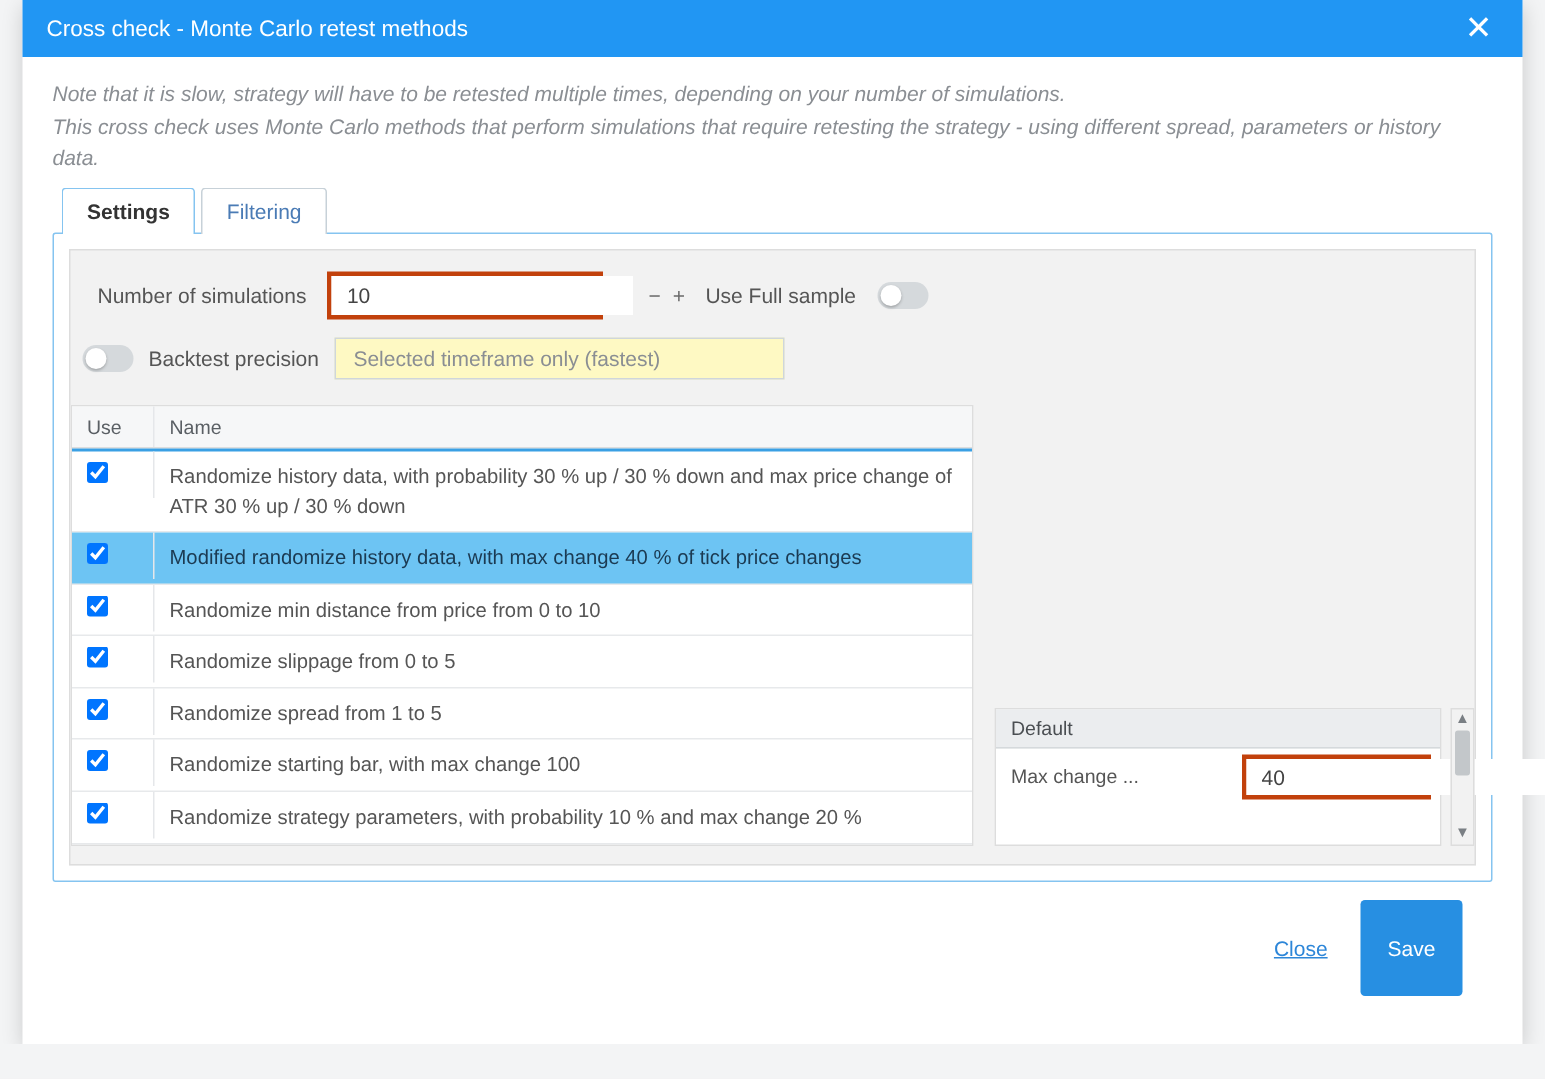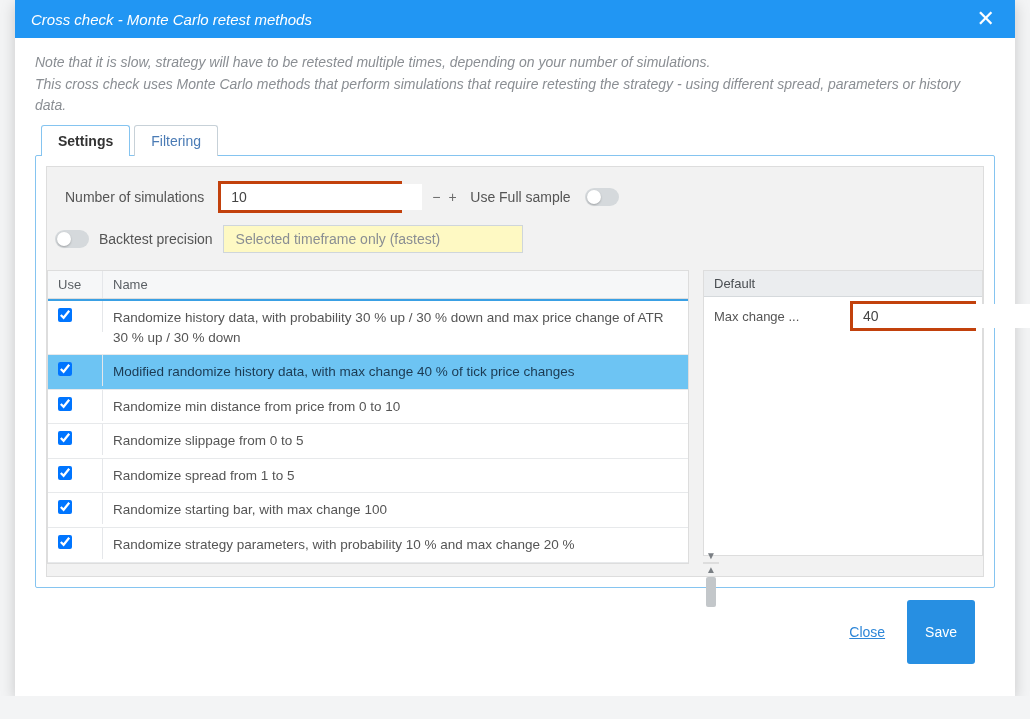--- a/index.html
+++ b/index.html
@@ -16,21 +16,21 @@
     box-shadow: 0 4px 14px rgba(0,0,0,0.18);
   }
   .titlebar {
     background: #2196f3;
     color: #fff;
     display: flex;
     align-items: center;
     padding: 8px 16px;
     font-size: 15px;
   }
-  .titlebar .title { flex: 1; font-style: italic; }
+  .titlebar .title { flex: 1; }
   .titlebar .close-x {
     font-size: 22px;
     cursor: pointer;
     line-height: 1;
     font-weight: 300;
     padding: 0 4px;
   }
   .body {
     padding: 14px 20px 18px 20px;
   }
@@ -145,31 +145,31 @@
     color: #8a8e93;
     padding: 0 12px;
     width: 300px;
     box-sizing: border-box;
   }
   
   .lower {
     display: flex;
     gap: 14px;
     padding: 3px 0 12px 0;
+    align-items: flex-end;
   }
   .left-col {
     flex: 1;
     background: #fff;
     border: 1px solid #ddd;
   }
   .right-col {
-    width: 280px;
+    width: 320px;
     display: flex;
     gap: 6px;
-    flex-direction: column;
   }
   .param-box {
     background: #fff;
     border: 1px solid #ddd;
     flex: 1;
     min-height: 90px;
   }
   .scroll-gutter {
     width: 14px;
     background: #f2f2f2;

